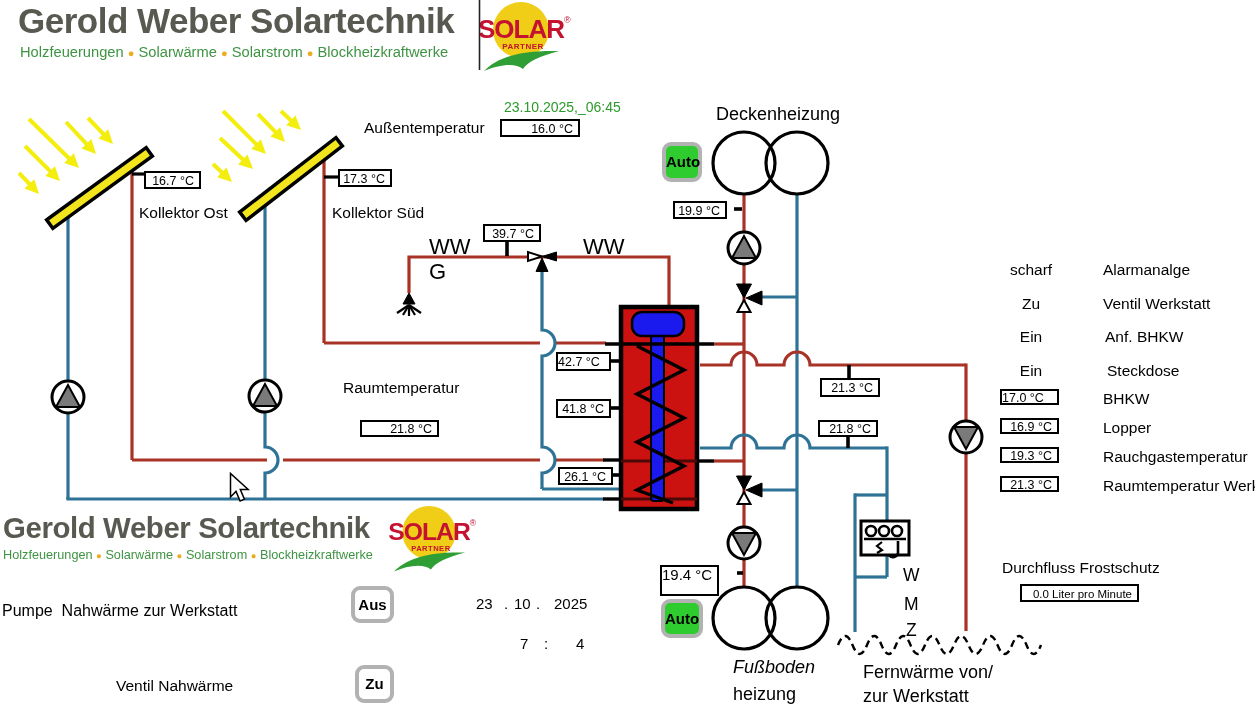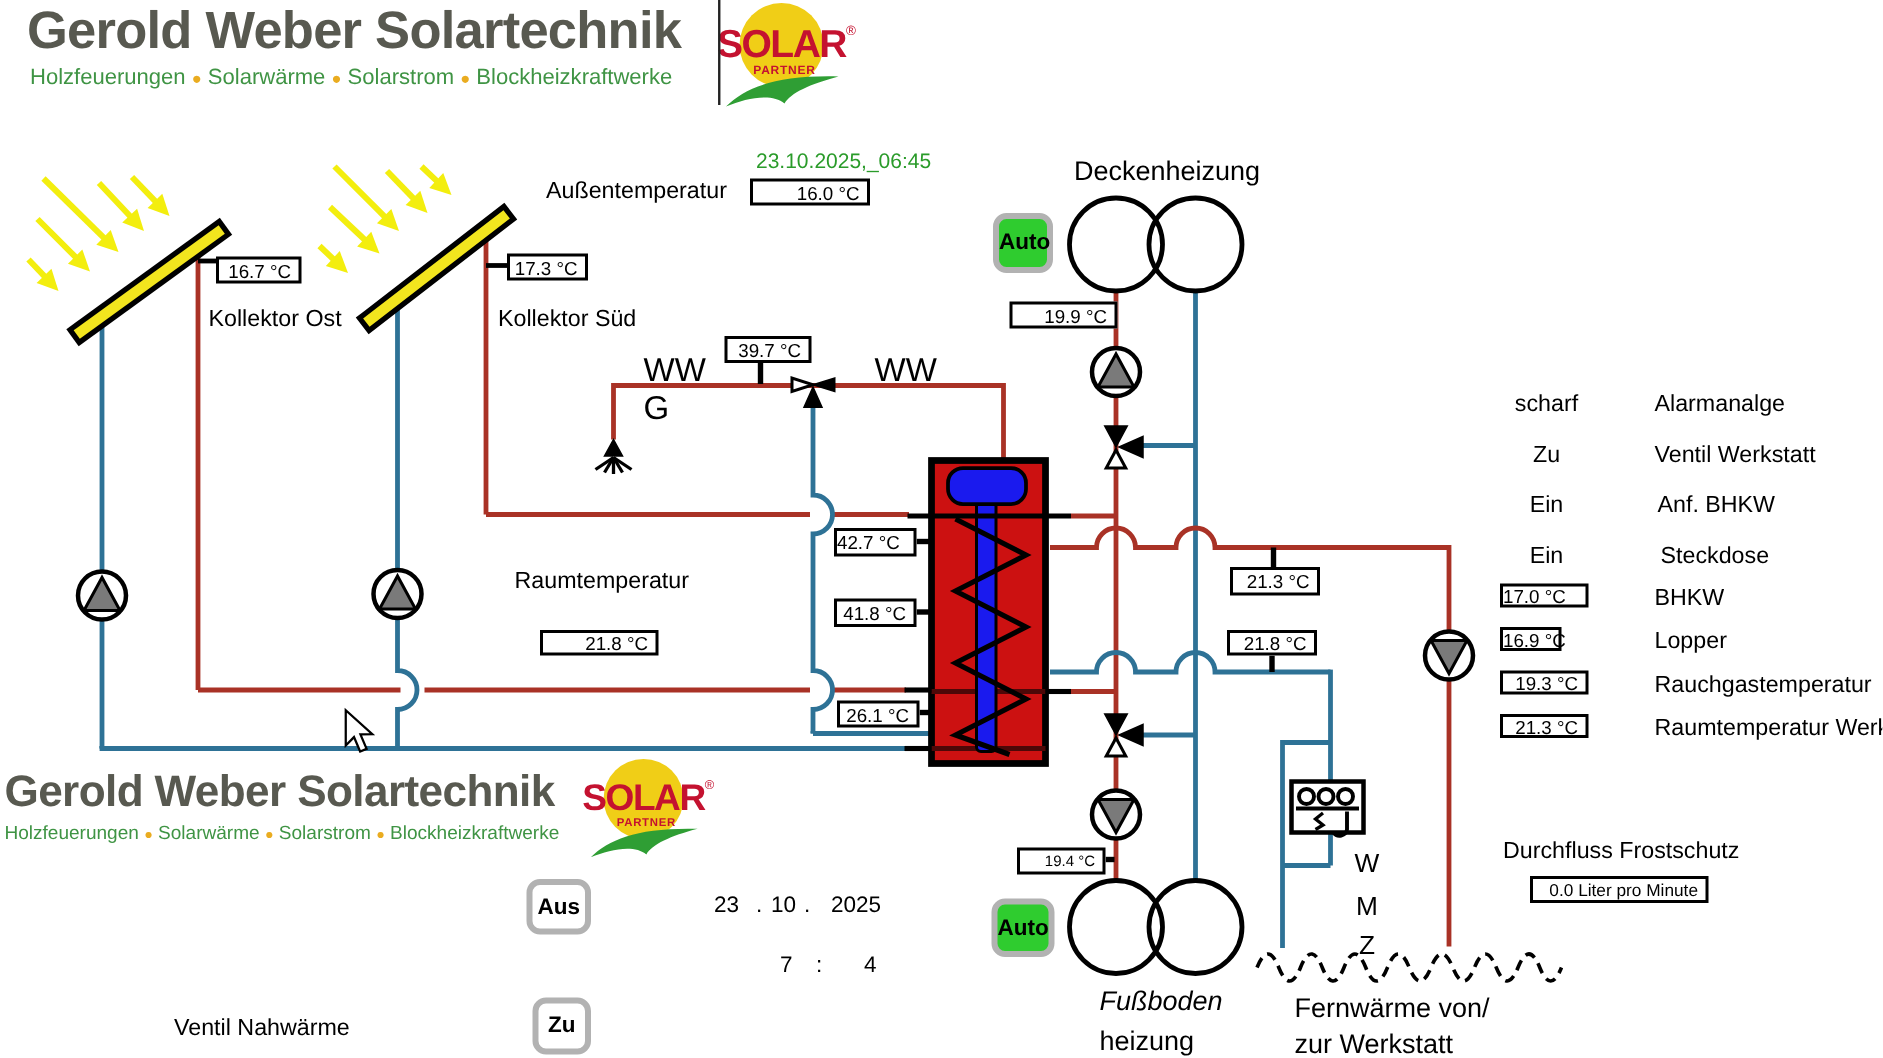--- a/index.html
+++ b/index.html
@@ -145,24 +145,24 @@
 <div class="tb" style="left:500px;top:119px;width:80px;height:18px;font-size:12.5px;line-height:16px;padding-right:5px">16.0 °C</div>
 <div class="tb" style="left:144px;top:171px;width:57px;height:18px;font-size:12.5px;line-height:16px;padding-right:5px">16.7 °C</div>
 <div class="tb" style="left:338px;top:169px;width:54px;height:18px;font-size:12.5px;line-height:16px;padding-right:5px">17.3 °C</div>
 <div class="tb" style="left:483px;top:224px;width:58px;height:18px;font-size:12.5px;line-height:16px;padding-right:5px">39.7 °C</div>
 <div class="tb" style="left:556px;top:352px;width:55px;height:19px;font-size:12.5px;line-height:17px;padding-right:18px">42.7 °C</div>
 <div class="tb" style="left:556px;top:399px;width:55px;height:19px;font-size:12.5px;line-height:17px;padding-right:5px">41.8 °C</div>
 <div class="tb" style="left:558px;top:467px;width:55px;height:18px;font-size:12.5px;line-height:16px;padding-right:5px">26.1 °C</div>
 <div class="tb" style="left:360px;top:420px;width:79px;height:17px;font-size:12.5px;line-height:15px;padding-right:5px">21.8 °C</div>
 <div class="tb" style="left:820px;top:378px;width:60px;height:19px;font-size:12.5px;line-height:17px;padding-right:5px">21.3 °C</div>
 <div class="tb" style="left:818px;top:420px;width:60px;height:17px;font-size:12.5px;line-height:15px;padding-right:5px">21.8 °C</div>
-<div class="tb" style="left:673px;top:201px;width:72px;height:18px;font-size:12.5px;line-height:16px;padding-right:5px">19.9 °C</div>
-<div class="tb" style="left:678px;top:565px;width:59px;height:18px;font-size:10px;line-height:15px;padding-right:5px">19.4 °C</div>
+<div class="tb" style="left:673px;top:201px;width:54px;height:18px;font-size:12.5px;line-height:16px;padding-right:5px">19.9 °C</div>
+<div class="tb" style="left:660px;top:565px;width:59px;height:31px;font-size:15px;line-height:15px;padding-right:5px">19.4 °C</div>
 <div class="tb" style="left:1000px;top:389px;width:59px;height:16px;font-size:12.5px;line-height:14px;padding-right:20px">17.0 °C</div>
-<div class="tb" style="left:1000px;top:418px;width:41px;height:16px;font-size:12.5px;line-height:14px;padding-right:5px">16.9 °C</div>
+<div class="tb" style="left:1000px;top:418px;width:59px;height:16px;font-size:12.5px;line-height:14px;padding-right:5px">16.9 °C</div>
 <div class="tb" style="left:1000px;top:447px;width:59px;height:16px;font-size:12.5px;line-height:14px;padding-right:5px">19.3 °C</div>
 <div class="tb" style="left:1000px;top:476px;width:59px;height:16px;font-size:12.5px;line-height:14px;padding-right:5px">21.3 °C</div>
 <div class="tb" style="left:1020px;top:584px;width:119px;height:18px;font-size:11.5px;line-height:16px;padding-right:5px">0.0 Liter pro Minute</div>
 <div class="lb" style="left:364px;top:119px;font-size:15.5px;">Außentemperatur</div>
 <div class="lb" style="left:504px;top:99px;font-size:14px;color:#2a9b2a;">23.10.2025,_06:45</div>
 <div class="lb" style="left:139px;top:204px;font-size:15.5px;">Kollektor Ost</div>
 <div class="lb" style="left:332px;top:204px;font-size:15.5px;">Kollektor Süd</div>
 <div class="lb" style="left:716px;top:104px;font-size:18px;">Deckenheizung</div>
 <div class="lb" style="left:429px;top:234px;font-size:22px;">WW</div>
 <div class="lb" style="left:583px;top:234px;font-size:22px;">WW</div>
@@ -181,20 +181,21 @@
 <div class="lb" style="left:1103px;top:448px;font-size:15.5px;">Rauchgastemperatur</div>
 <div class="lb" style="left:1103px;top:477px;font-size:15.5px;">Raumtemperatur Werks</div>
 <div class="lb" style="left:1002px;top:559px;font-size:15.5px;">Durchfluss Frostschutz</div>
 <div class="lb" style="left:903px;top:565px;font-size:17.5px;">W</div>
 <div class="lb" style="left:904px;top:594px;font-size:17.5px;">M</div>
 <div class="lb" style="left:906px;top:620px;font-size:17.5px;">Z</div>
 <div class="lb" style="left:733px;top:657px;font-size:18px;font-style:italic;">Fußboden</div>
 <div class="lb" style="left:733px;top:684px;font-size:18px;">heizung</div>
 <div class="lb" style="left:863px;top:662px;font-size:18px;">Fernwärme von/</div>
 <div class="lb" style="left:863px;top:686px;font-size:18px;">zur Werkstatt</div>
+<div class="lb" style="left:2px;top:602px;font-size:16px;">Pumpe&nbsp; Nahwärme zur Werkstatt</div>
 <div class="lb" style="left:116px;top:677px;font-size:15.5px;">Ventil Nahwärme</div>
 <div class="lb" style="left:476px;top:595px;font-size:15px;">23</div>
 <div class="lb" style="left:504px;top:595px;font-size:15px;">.</div>
 <div class="lb" style="left:514px;top:595px;font-size:15px;text-align:right;">10</div>
 <div class="lb" style="left:536px;top:595px;font-size:15px;">.</div>
 <div class="lb" style="left:554px;top:595px;font-size:15px;">2025</div>
 <div class="lb" style="left:520px;top:635px;font-size:15px;">7</div>
 <div class="lb" style="left:544px;top:635px;font-size:15px;">:</div>
 <div class="lb" style="left:576px;top:635px;font-size:15px;">4</div>
 <div class="btn" style="left:662px;top:142px;width:40px;height:40px;background:#2fcc2f;line-height:32px">Auto</div>

